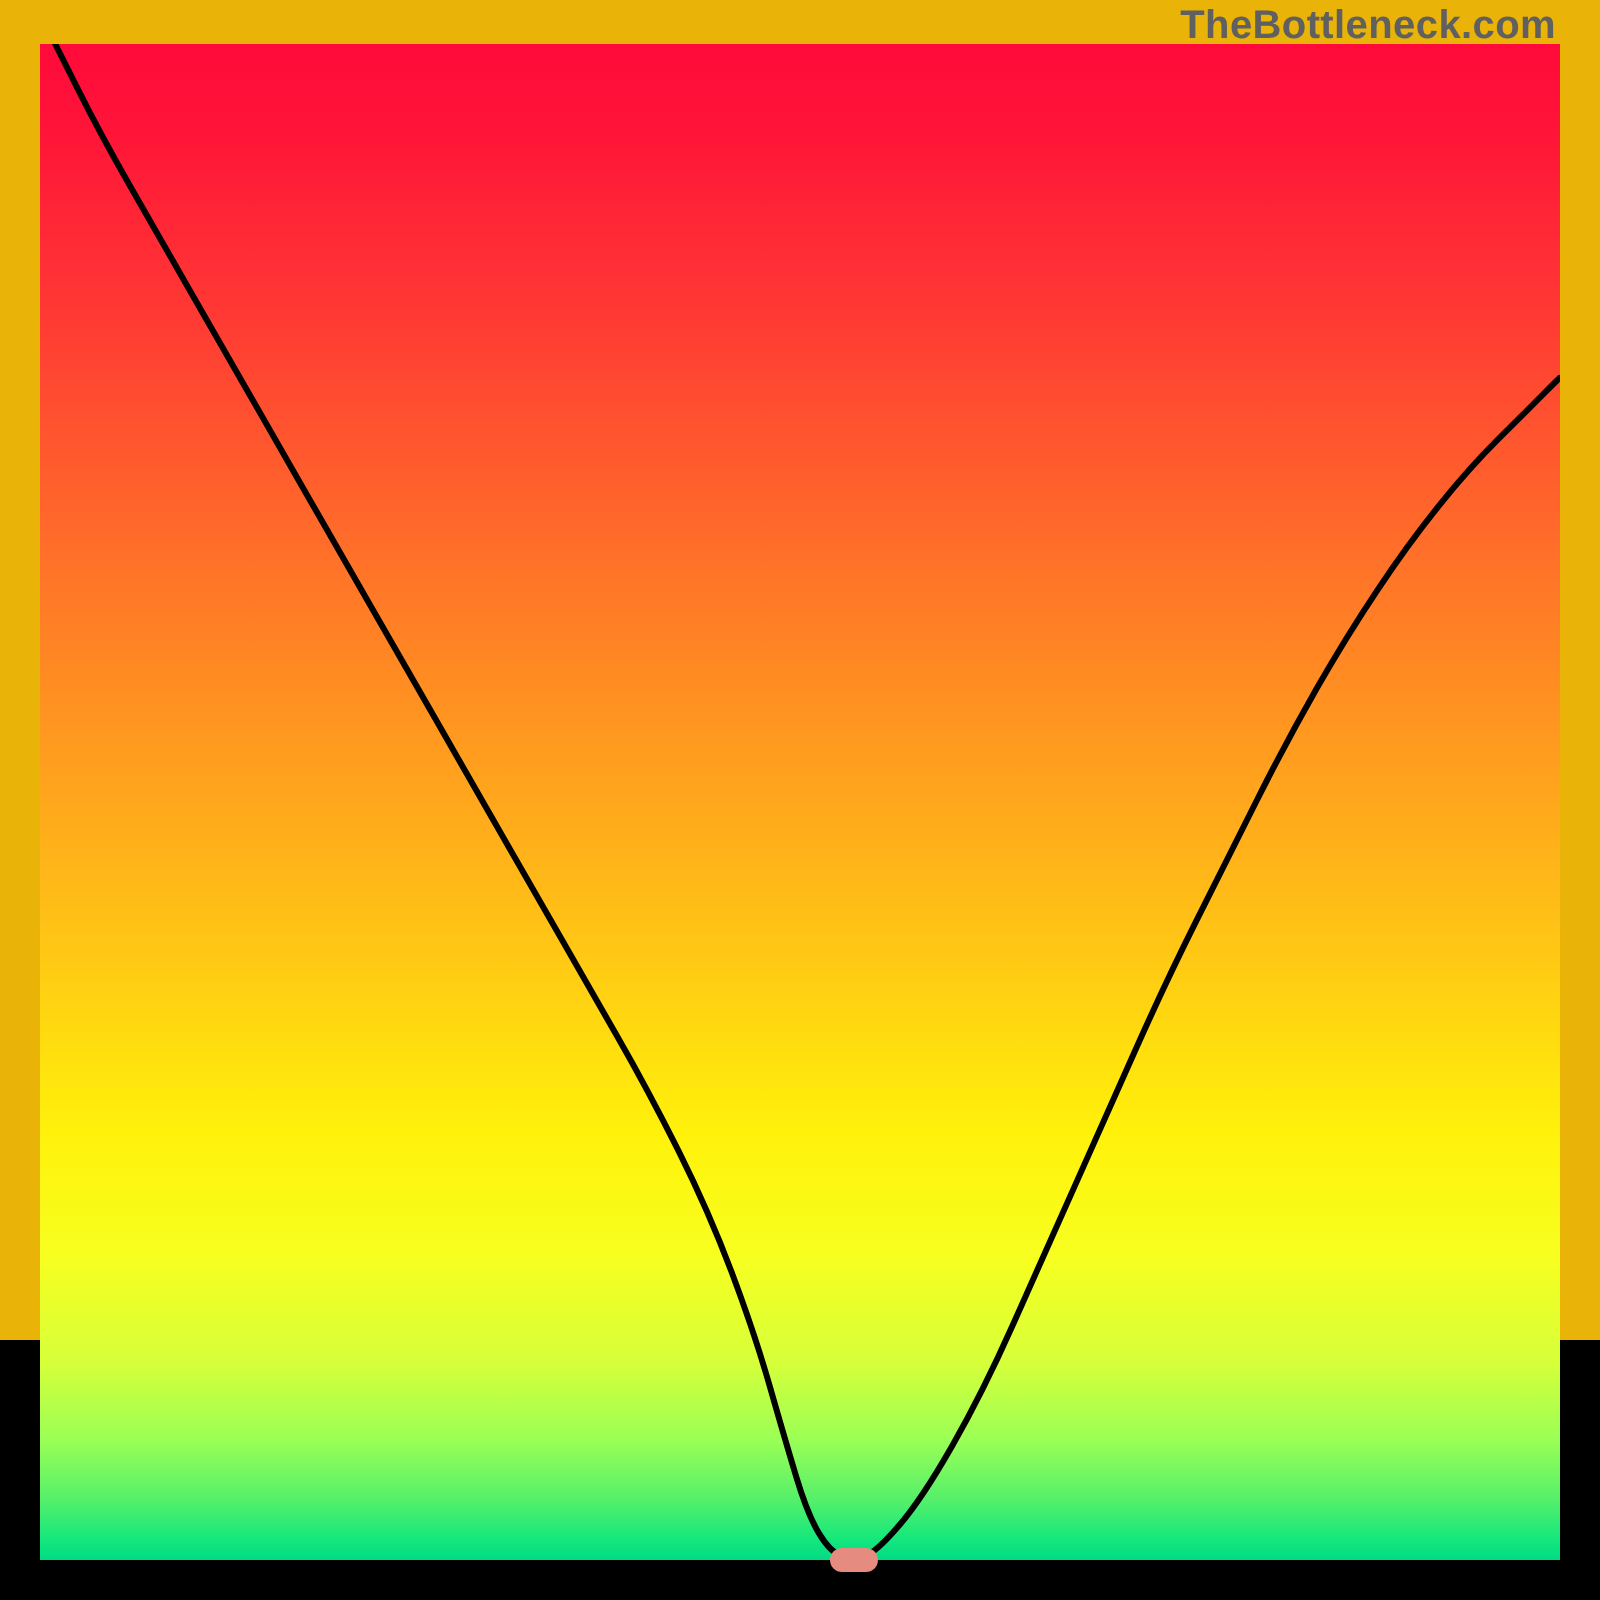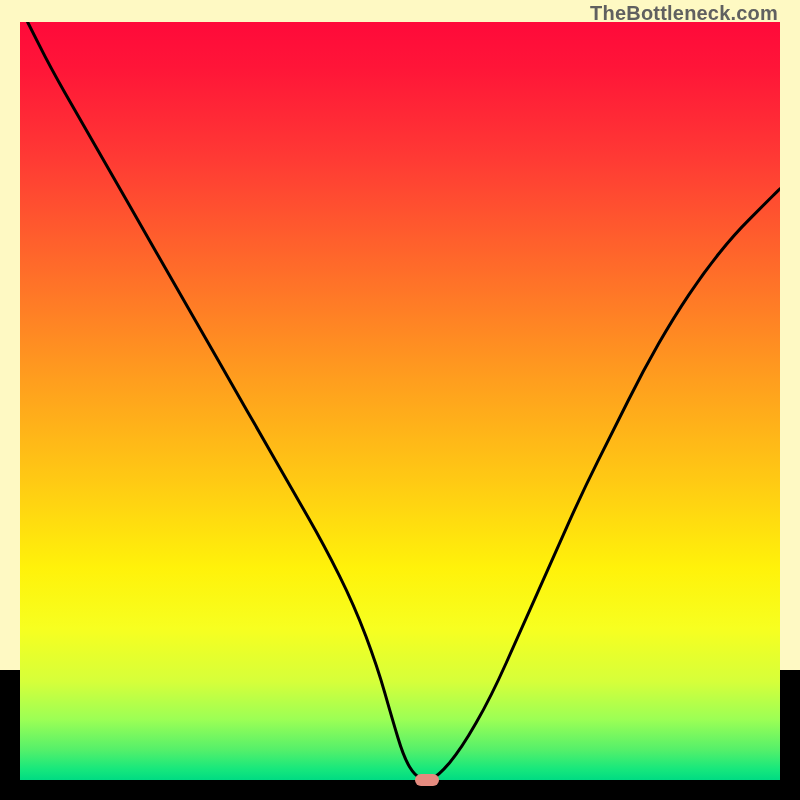--- a/index.html
+++ b/index.html
@@ -8,21 +8,21 @@
     width: 800px;
     height: 800px;
     background: #000;
     overflow: hidden;
     font-family: Arial, Helvetica, sans-serif;
   }
   .frame {
     position: relative;
     width: 800px;
     height: 670px;
-    background: #fef9c3;
+    background: #eab308;
   }
   .plot-area {
     position: absolute;
     left: 20px;
     top: 22px;
     width: 760px;
     height: 758px;
     
     background: linear-gradient(
       to bottom,

